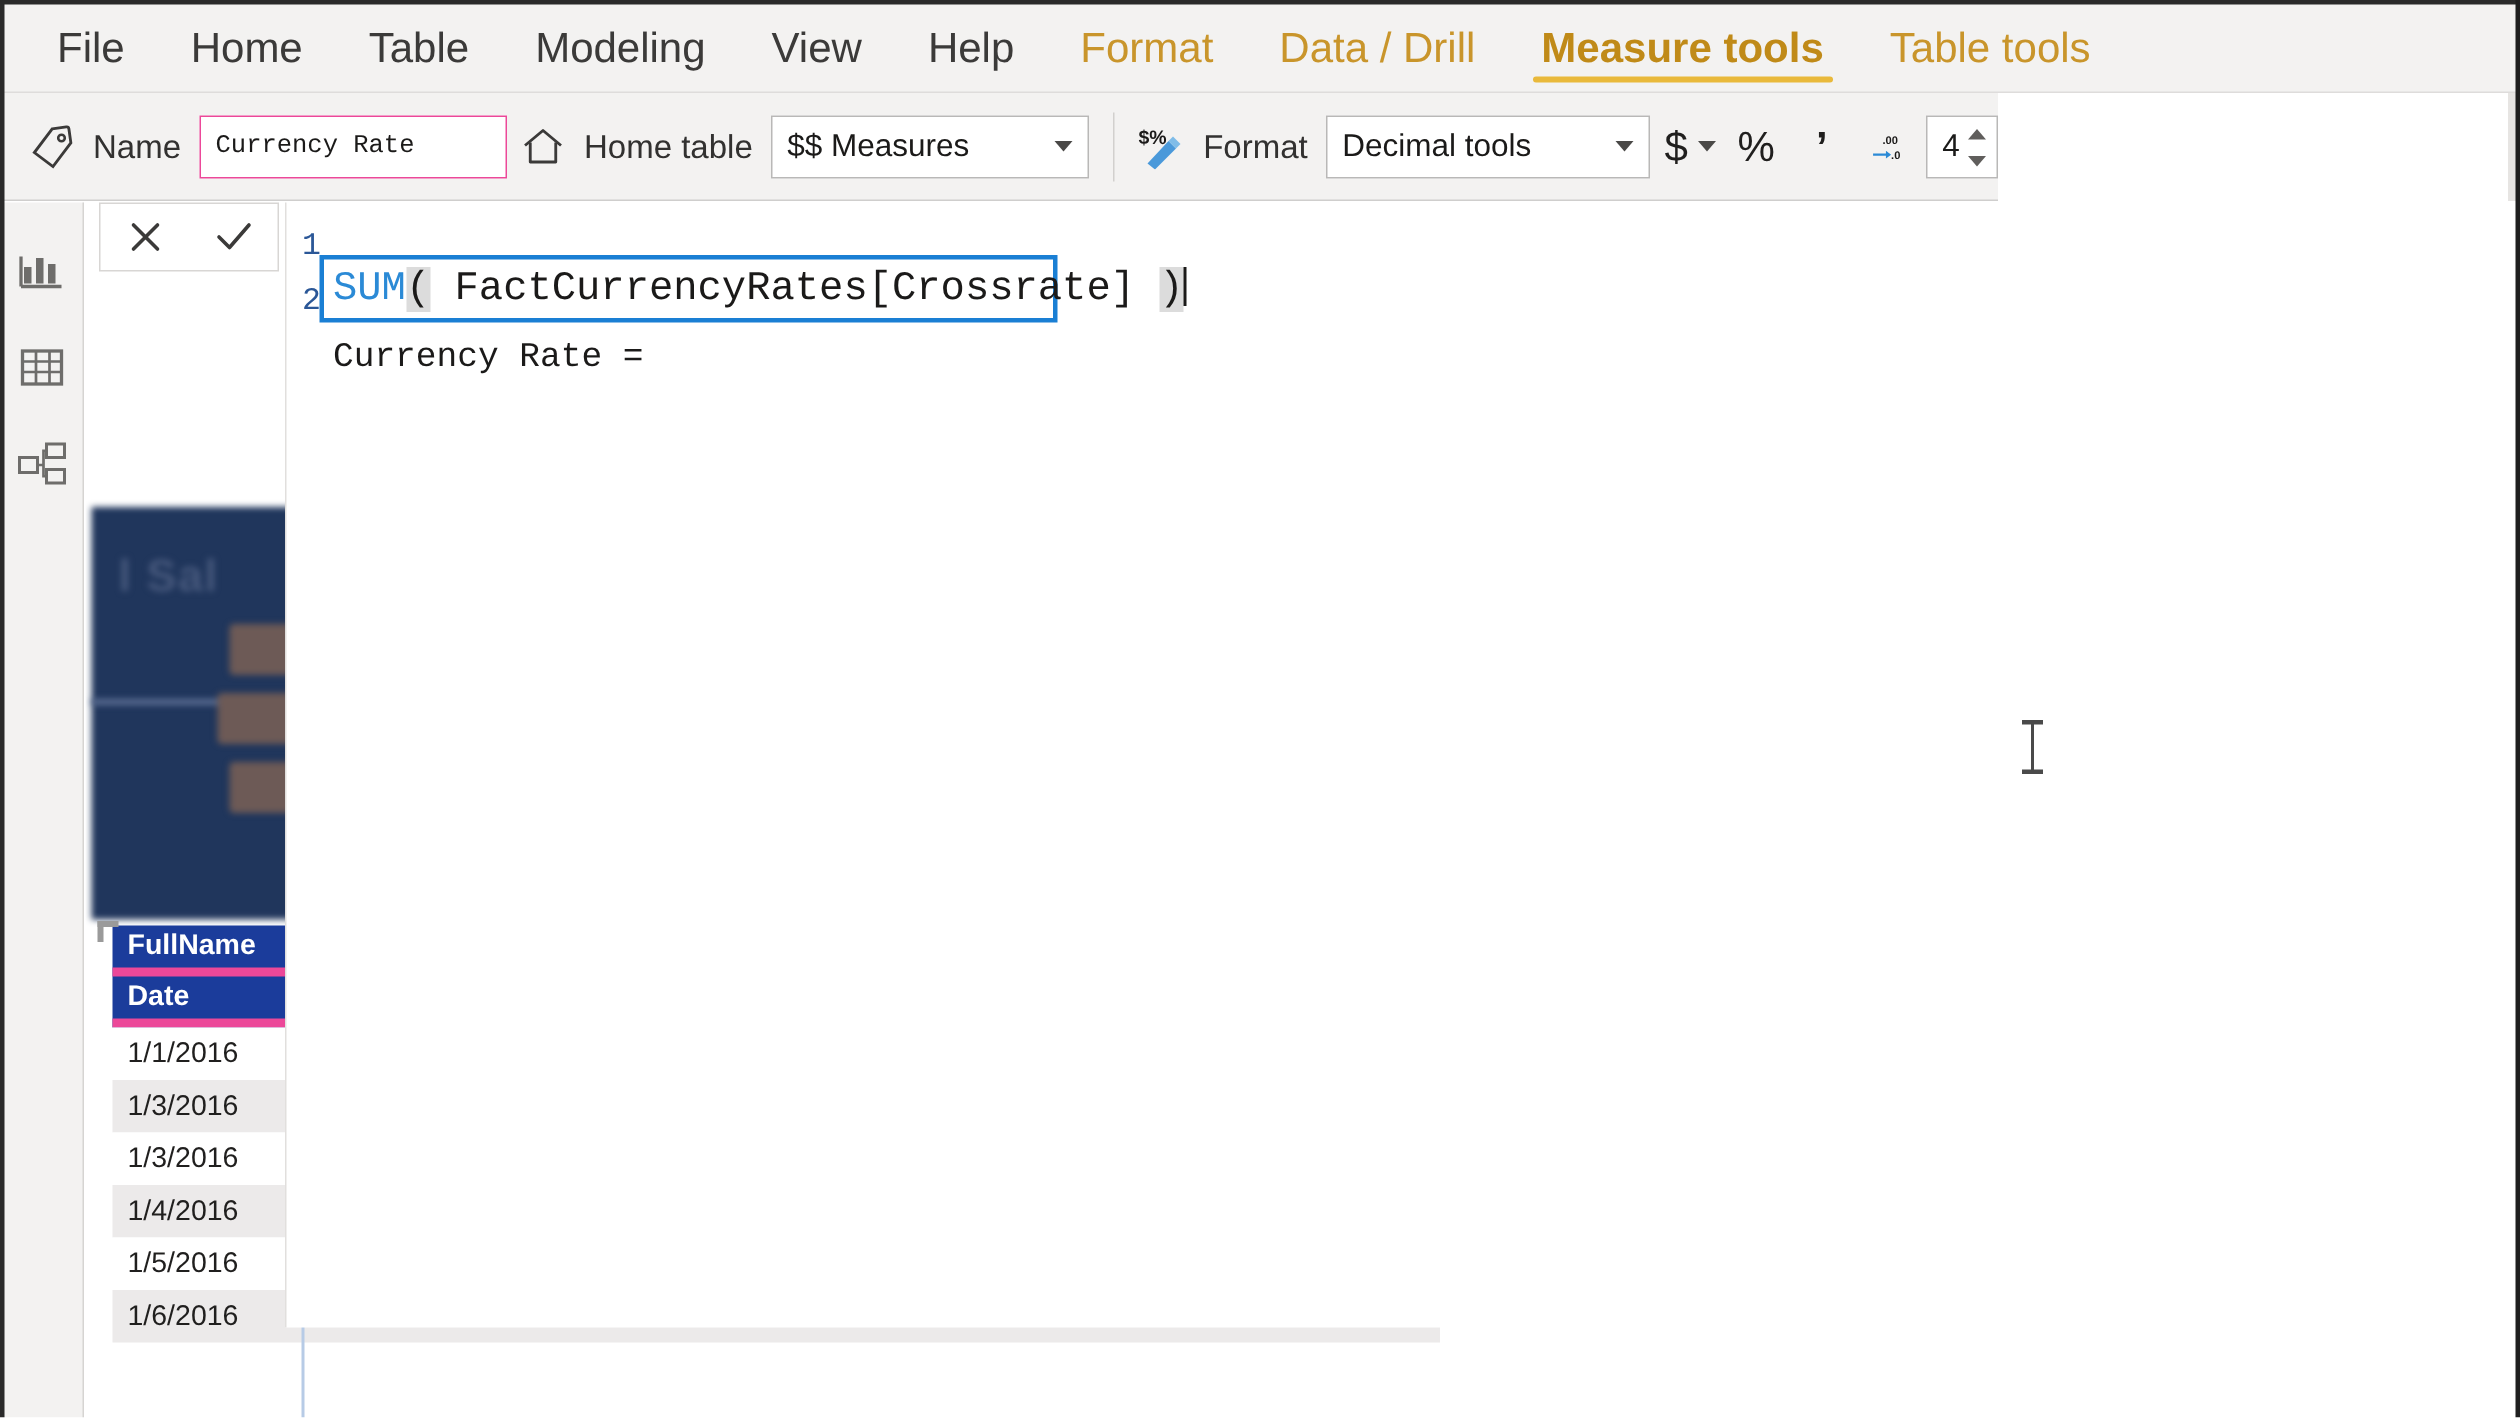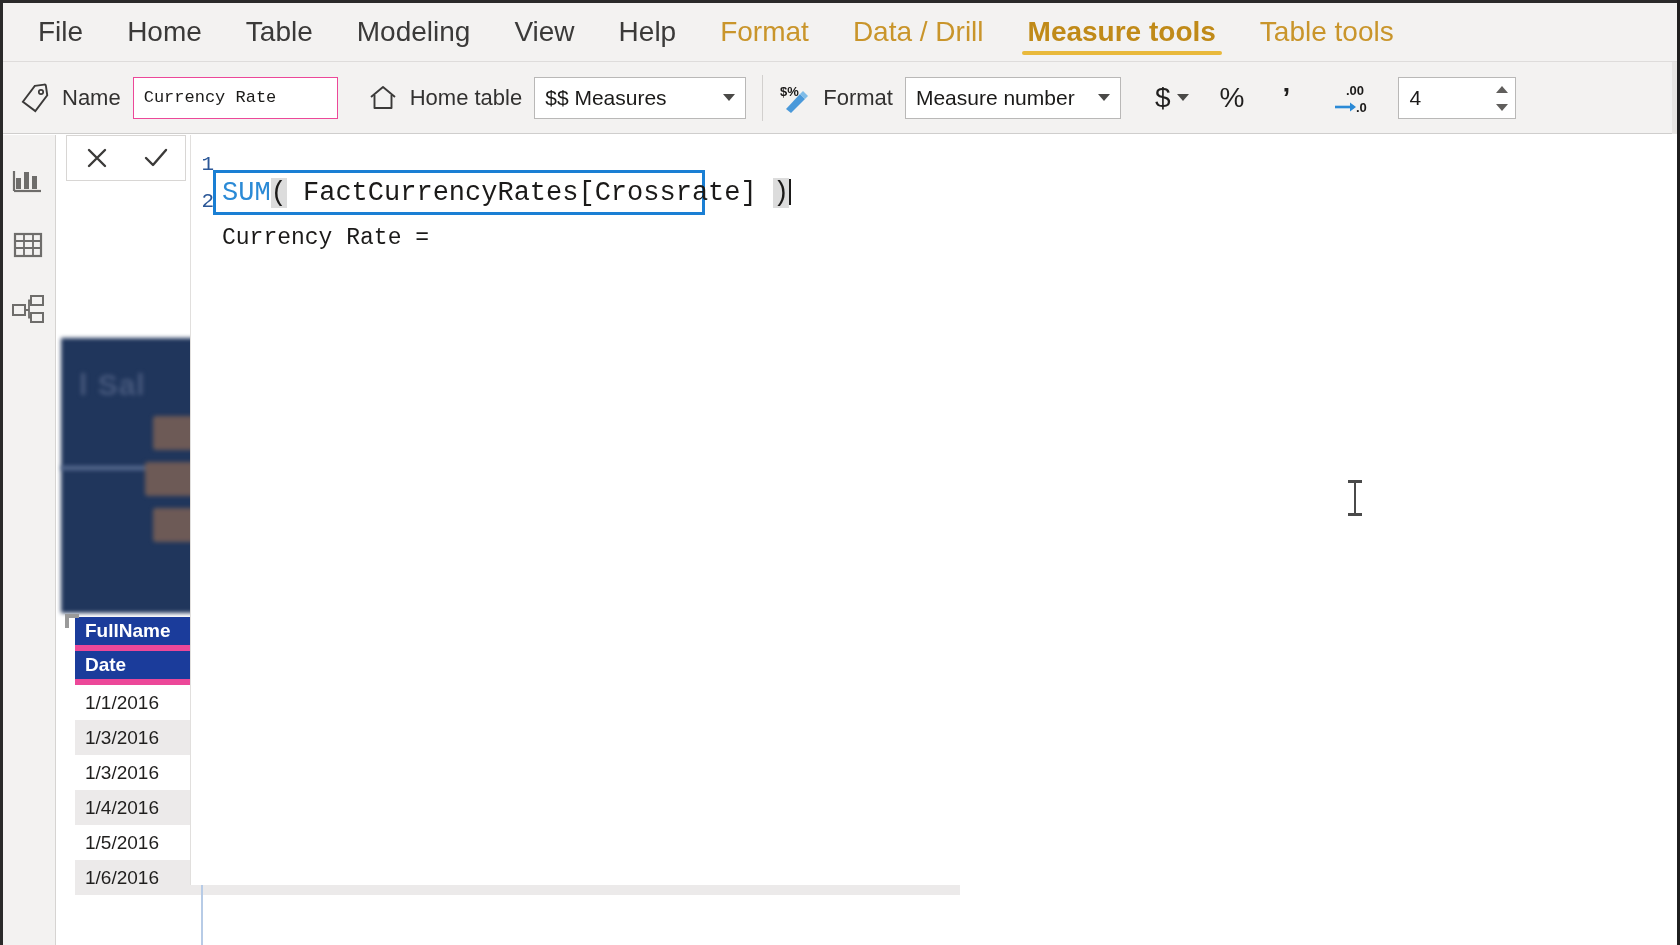--- a/index.html
+++ b/index.html
@@ -50,21 +50,21 @@
     bottom: 6px;
     height: 4px;
     background: #e9b93b;
     border-radius: 2px;
   }
 
   
   .toolbar {
     position: absolute;
     top: 62px; left: 0;
-    width: 1680px;
+    width: 1332px;
     height: 72px;
     background: #f3f2f1;
     border-bottom: 1px solid #cfcecd;
     display: flex;
     align-items: center;
     padding-left: 18px;
   }
   .tb-group { display: flex; align-items: center; }
   .tb-label {
     font-size: 22px;
@@ -570,21 +570,21 @@
     <div class="tb-group">
       <div class="tb-icon">
         <svg width="32" height="30" viewBox="0 0 32 30" aria-hidden="true">
           <text x="0" y="13" font-size="13" font-weight="bold" fill="#1b1a19" font-family="Liberation Sans, sans-serif">$%</text>
           <path d="M6 26 L20 11 L25 16 L11 30 Z" fill="#2b8ad6" opacity="0.85"></path>
           <path d="M20 11 L23 8 L28 13 L25 16 Z" fill="#7fbce8"></path>
         </svg>
       </div>
       <div class="tb-label">Format</div>
       <div class="tb-select format">
-        <span>Measure number</span>
+        <span>Decimal tools</span>
         <span class="chev"></span>
       </div>
     </div>
 
     <div style="width:26px;"></div>
 
     <div class="tb-btn">
       <span>$</span>
       <span class="chev"></span>
     </div>

